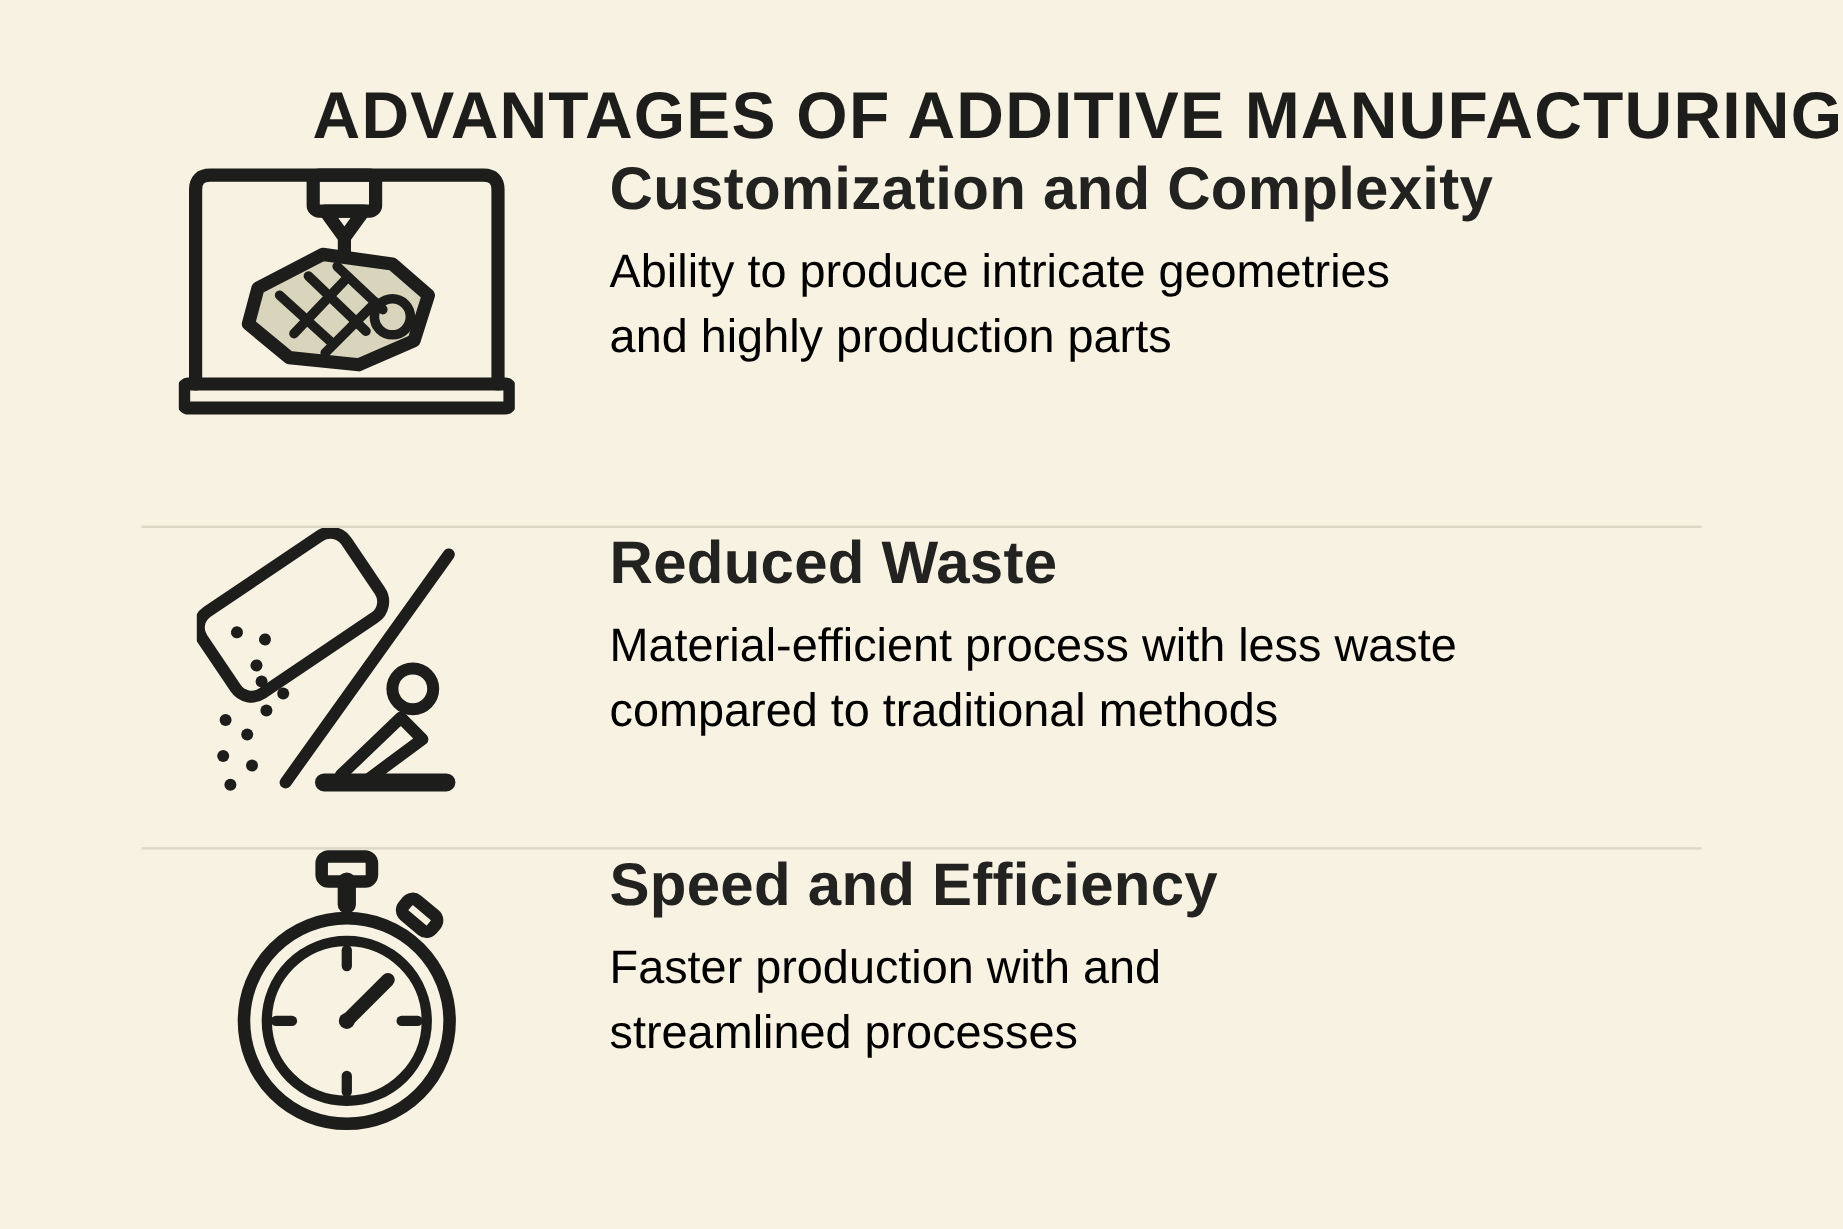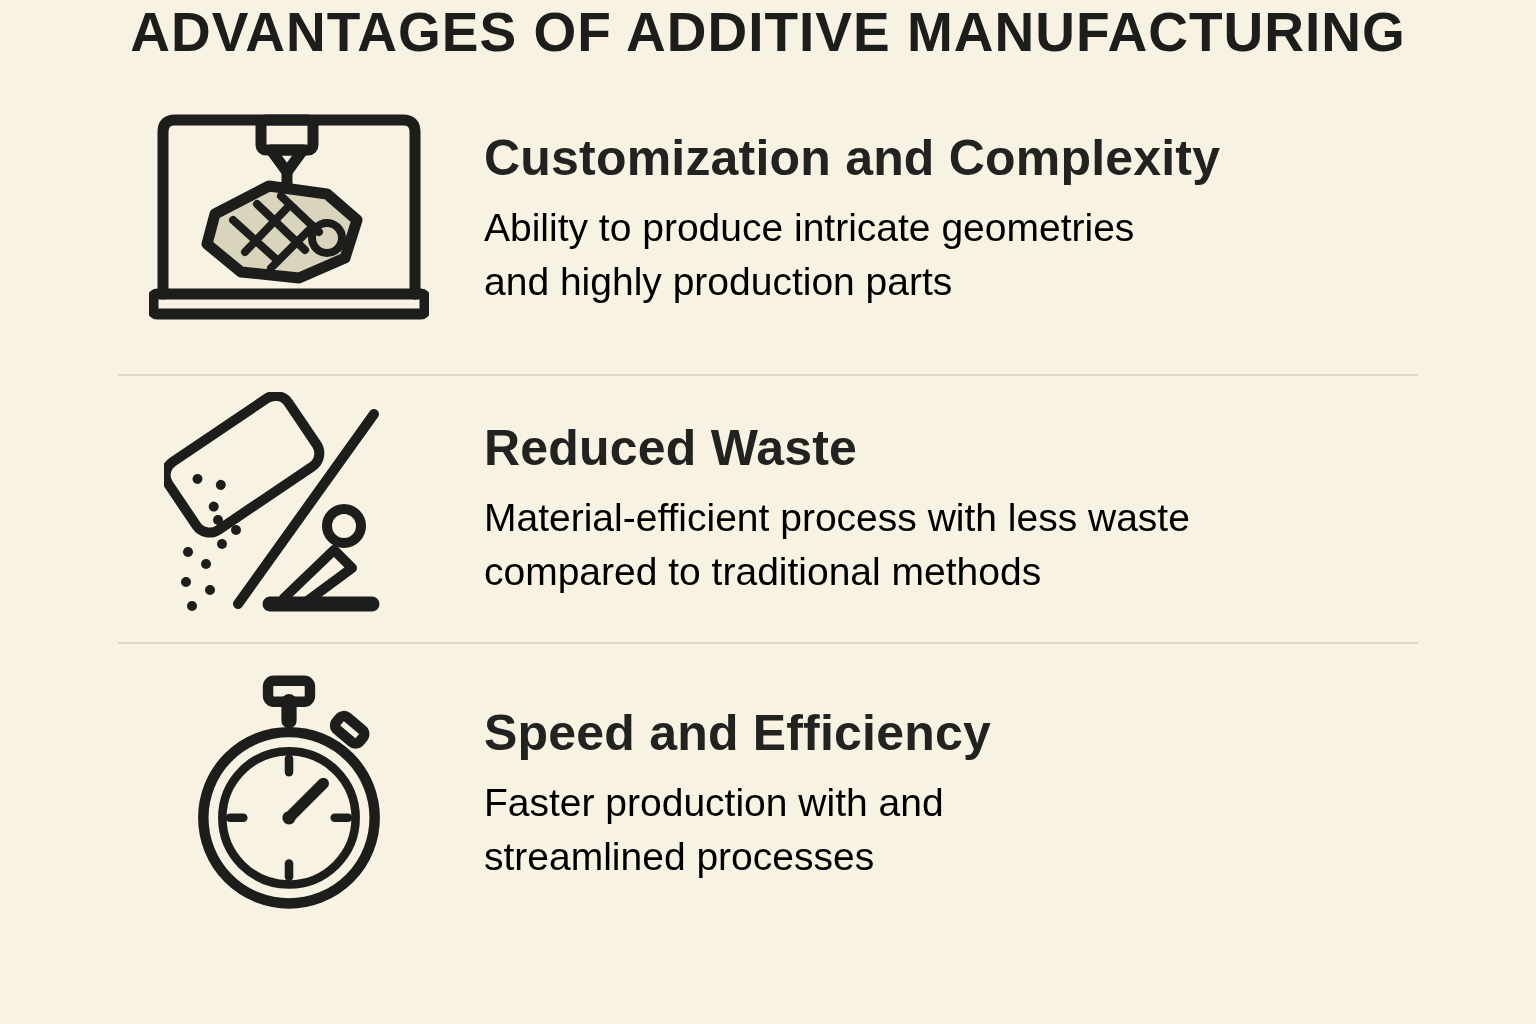--- a/index.html
+++ b/index.html
@@ -10,30 +10,32 @@
     color: #1d1d1b;
     overflow: hidden;
   }
   .page {
     width: 1536px;
     height: 1024px;
     background: #f7f2e2;
     position: relative;
   }
   .title {
-    text-align: center;
+    padding-top: 64px;
+    text-align: right;
     font-size: 55px;
     font-weight: 800;
     letter-spacing: 1px;
     color: #1d1d1b;
   }
   .row {
     display: flex;
-    align-items: center;
+    align-items: flex-start;
     padding-left: 148px;
+    gap: 24px;
   }
   .row-1 { height: 310px; }
   .row-2 { height: 266px; }
   .row-3 { height: 300px; }
   .icon-col {
     width: 282px;
     flex: 0 0 282px;
     display: flex;
     justify-content: center;
     align-items: center;

